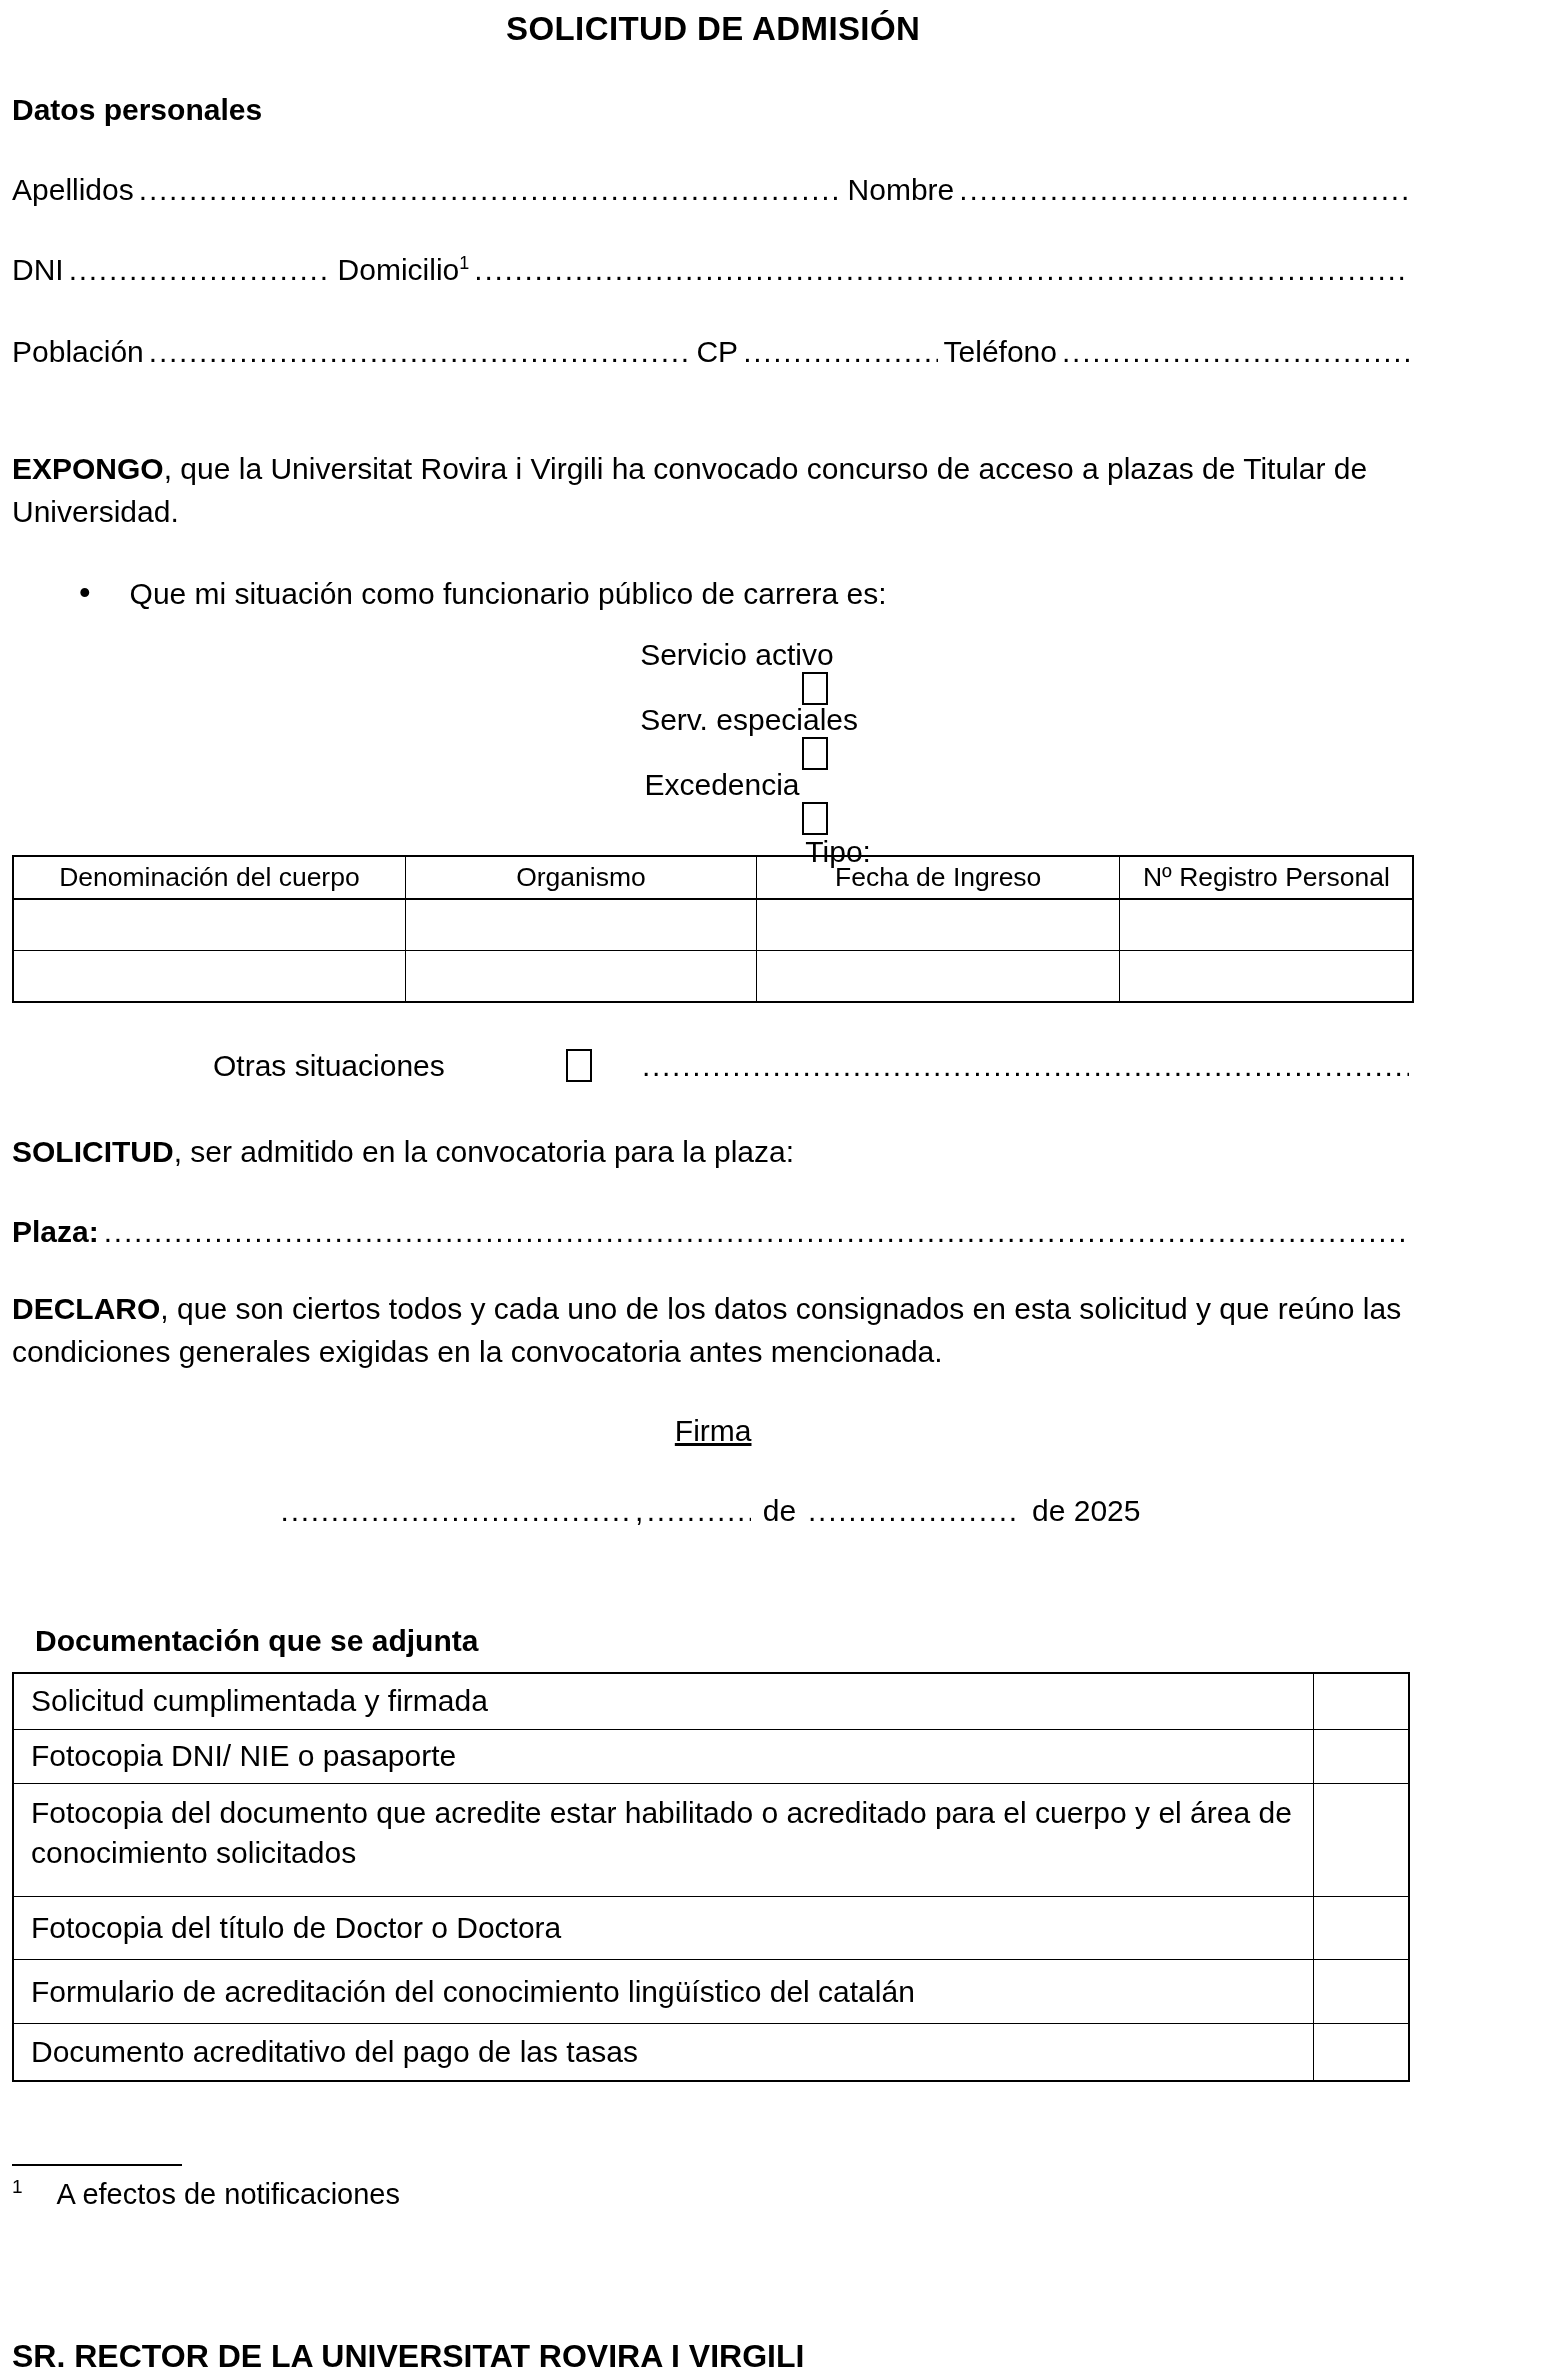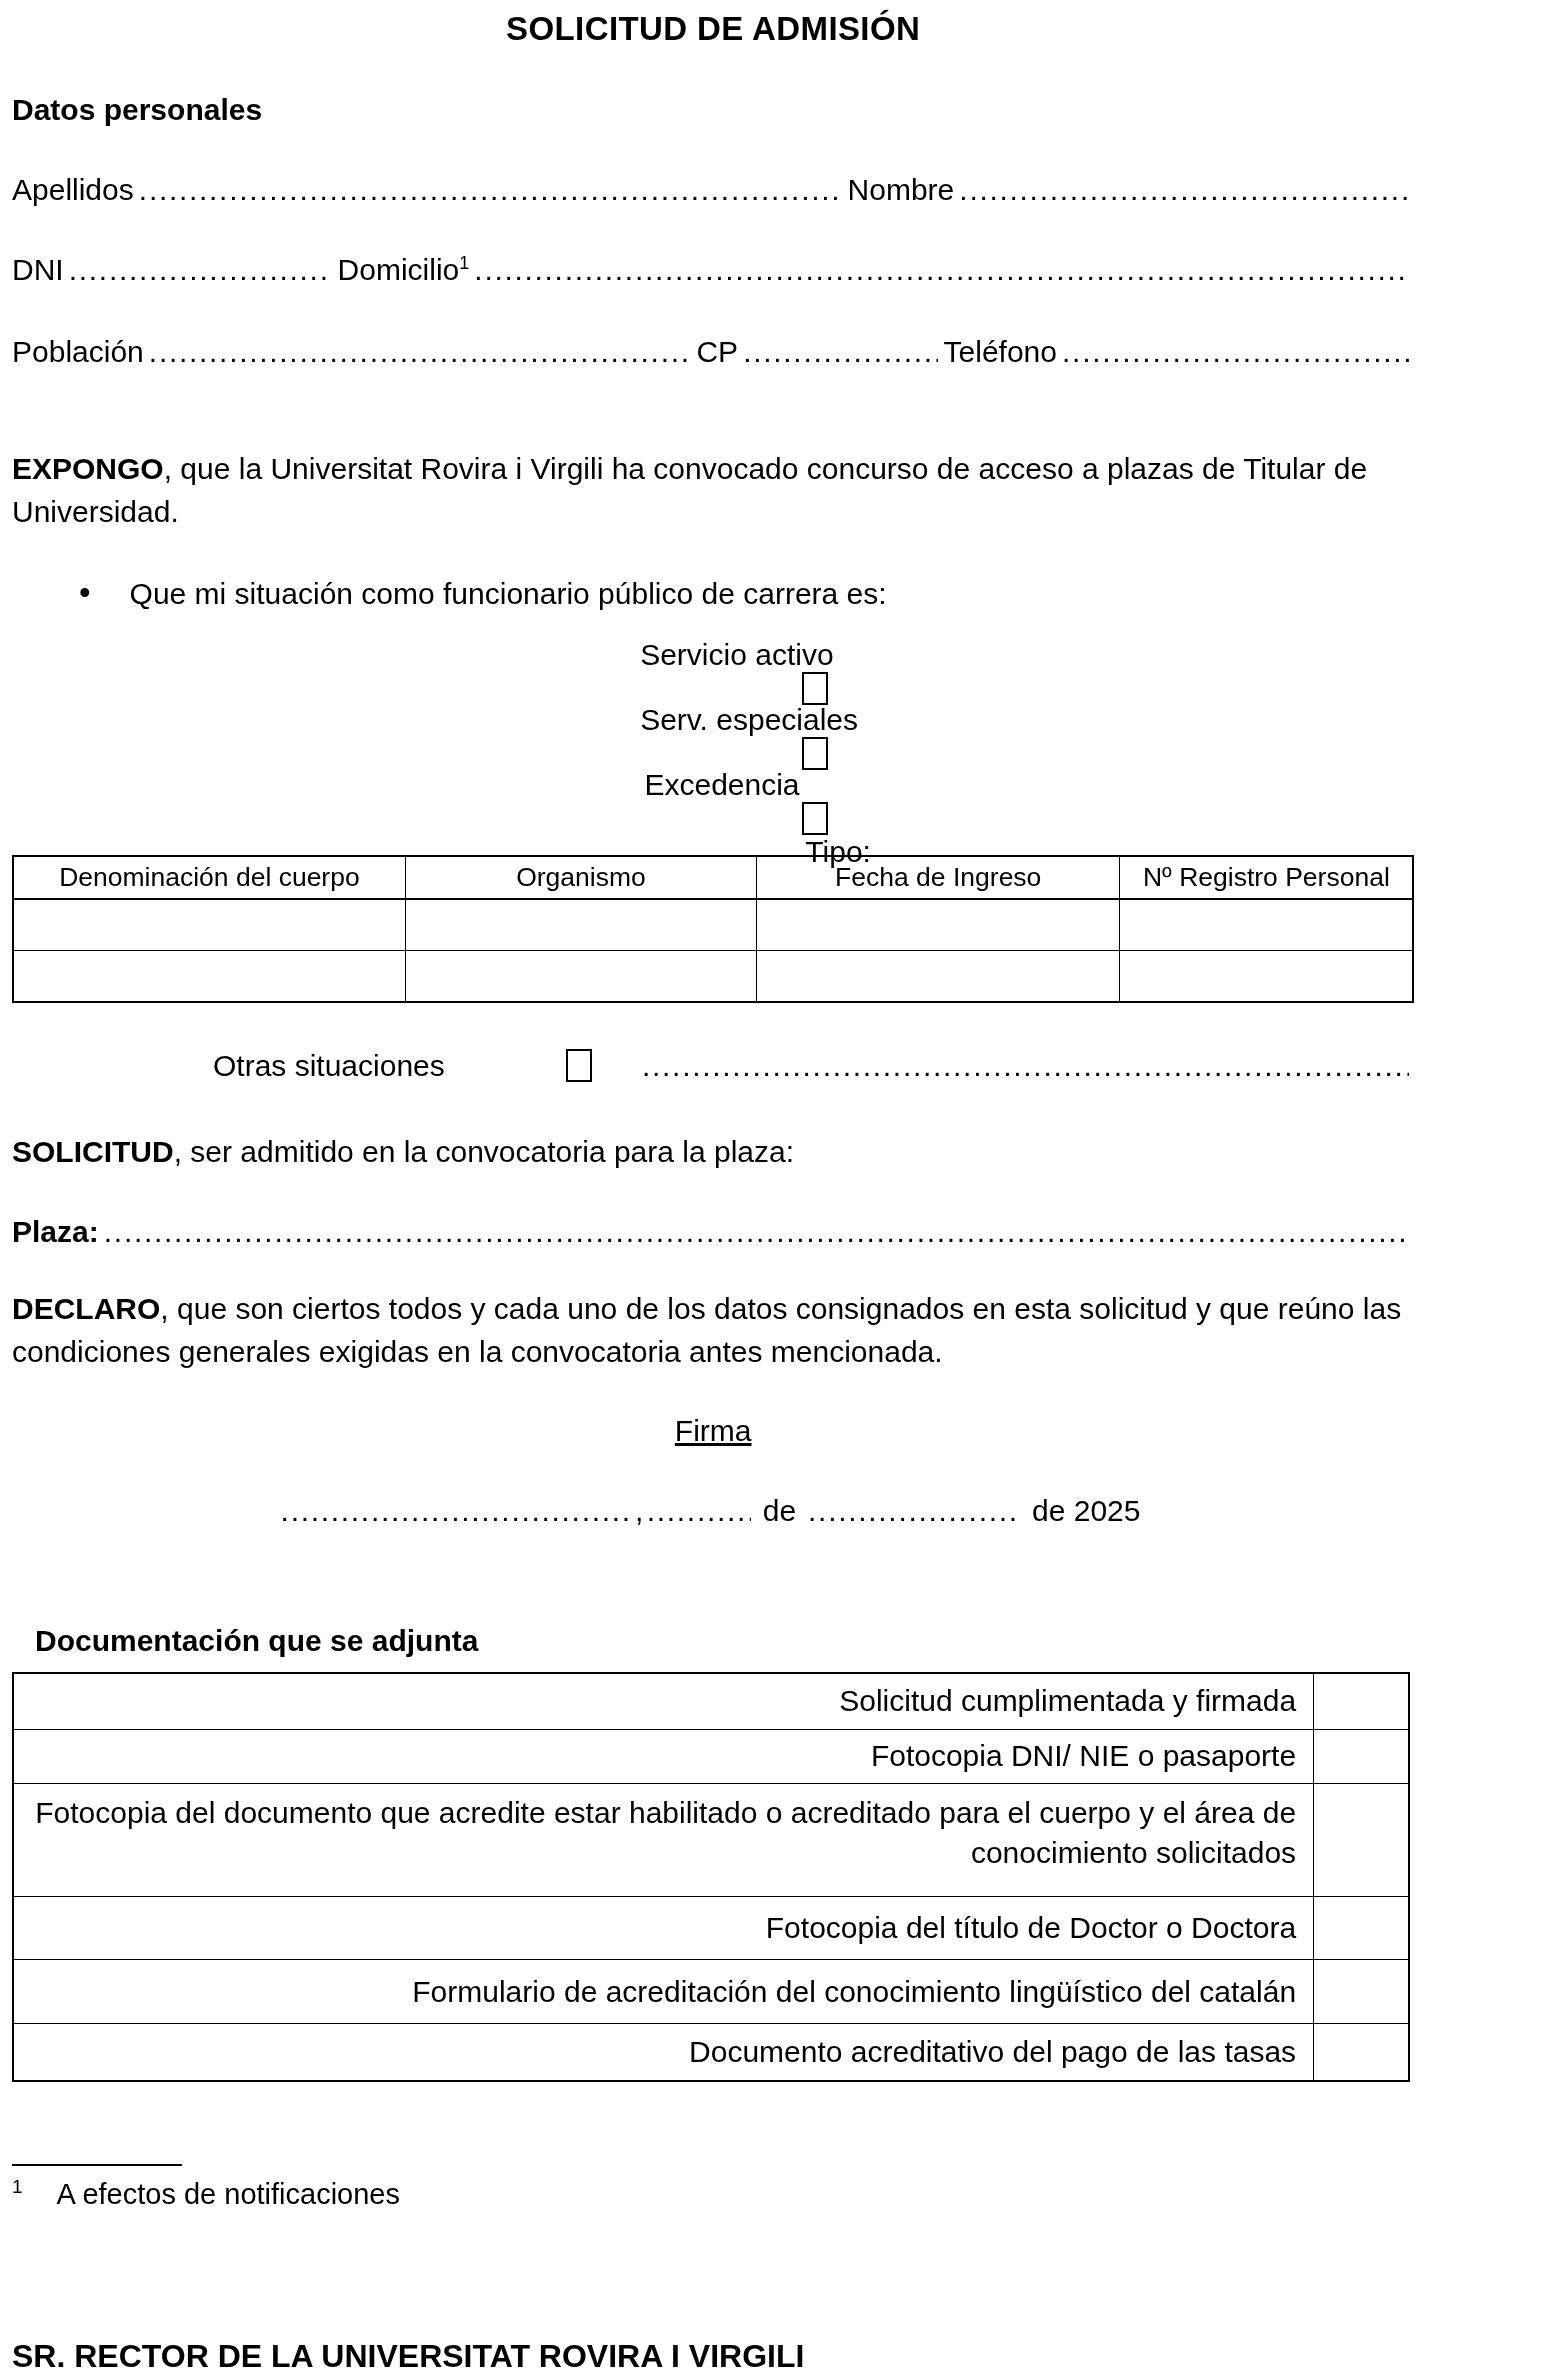--- a/index.html
+++ b/index.html
@@ -132,21 +132,20 @@
     border: 2.6px solid #000;
     margin-top: 13.7px;
     table-layout: fixed;
   }
   .doc-table td {
     border: 1.7px solid #000;
     padding: 5.1px 17px;
     vertical-align: middle;
     font-size: 30px;
     line-height: 1.35;
-    text-align: right;
   }
   .doc-table .check-col { width: 60px; }
   .doc-table tr:nth-child(1) td { height: 45px; }
   .doc-table tr:nth-child(2) td { height: 43px; }
   .doc-table tr:nth-child(3) td { height: 98px; vertical-align: top; padding-top: 8.6px; }
   .doc-table tr:nth-child(4) td { height: 52px; }
   .doc-table tr:nth-child(5) td { height: 53px; }
   .doc-table tr:nth-child(6) td { height: 45px; }
   .footnote-rule {
     width: 170px;

